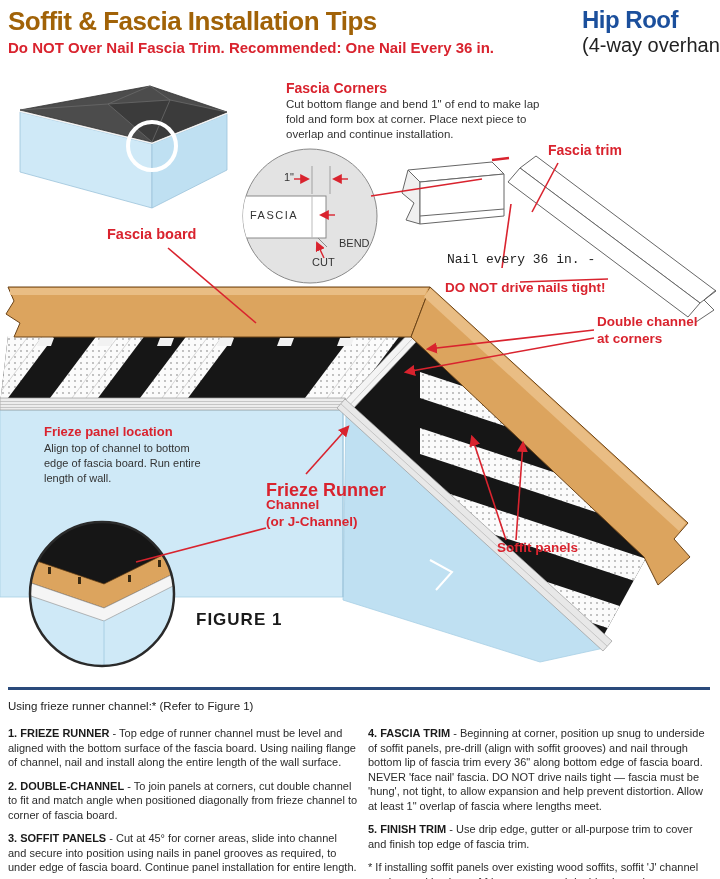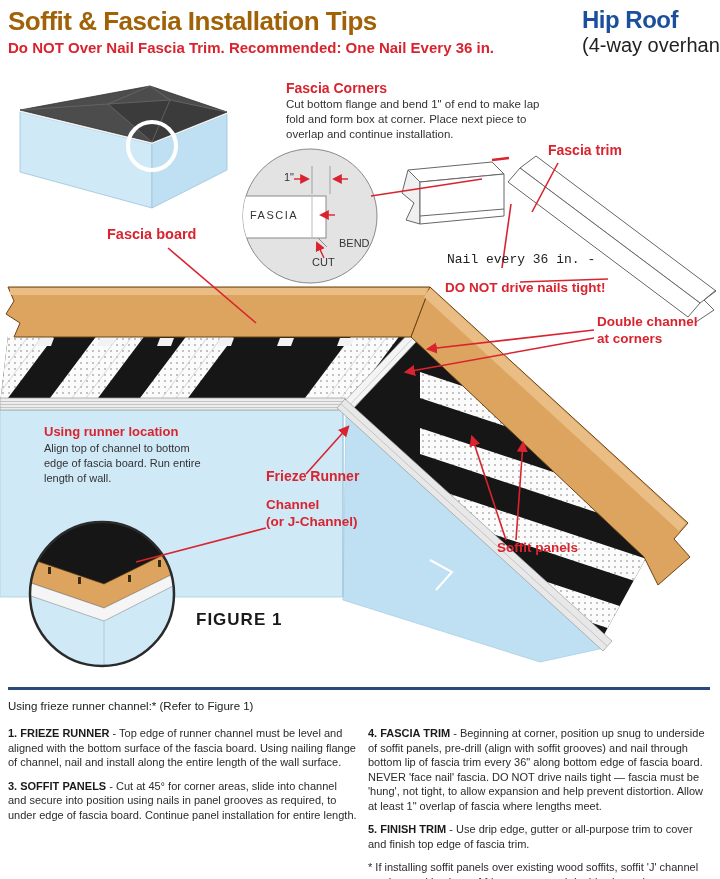--- a/index.html
+++ b/index.html
@@ -196,37 +196,38 @@
 <div class="lbl callout-title" style="left:548px;top:142px;">Fascia trim</div>
 
 <div class="lbl" style="left:447px;top:252px;font-size:13px;color:#222;font-family:Liberation Mono, monospace;">Nail every 36 in. -</div>
 <div class="lbl red" style="left:445px;top:280px;font-size:13.5px;">DO NOT drive nails tight!</div>
 
 <div class="lbl red" style="left:107px;top:226px;font-size:14.5px;">Fascia board</div>
 
 <div class="lbl red" style="left:597px;top:314px;font-size:13.5px;">Double channel</div>
 <div class="lbl red" style="left:597px;top:331px;font-size:13.5px;">at corners</div>
 
-<div class="lbl" style="left:44px;top:424px;font-size:13px;"><span class="red">Using runner location</span></div>
+<div class="lbl" style="left:44px;top:424px;font-size:13px;"><span class="red">Frieze panel location</span></div>
 <div class="lbl" style="left:44px;top:441px;width:170px;font-size:11px;color:#333;line-height:1.35;white-space:normal;">Align top of channel to bottom edge of fascia board. Run entire length of wall.</div>
 
-<div class="lbl red" style="left:266px;top:468px;font-size:14px;">Frieze Runner</div>
+<div class="lbl red" style="left:266px;top:480px;font-size:18px;">Frieze Runner</div>
 <div class="lbl red" style="left:266px;top:497px;font-size:13.5px;">Channel</div>
 <div class="lbl red" style="left:266px;top:514px;font-size:13.5px;">(or J-Channel)</div>
 
 <div class="lbl red" style="left:497px;top:540px;font-size:13.5px;">Soffit panels</div>
 
 <div class="lbl fig" style="left:196px;top:610px;">FIGURE 1</div>
 
 <div class="divider"></div>
 
 <div class="lbl" style="left:8px;top:700px;font-size:11.5px;color:#222;">Using frieze runner channel:* (Refer to Figure 1)</div>
 
 <div class="abs foot" style="left:8px;top:726px;width:350px;">
   <p><b>1. FRIEZE RUNNER</b><span> - Top edge of runner channel must be level and aligned with the bottom surface of the fascia board. Using nailing flange of channel, nail and install along the entire length of the wall surface.</span></p>
+  <p><b>2. DOUBLE-CHANNEL</b><span> - To join panels at corners, cut double channel to fit and match angle when positioned diagonally from frieze channel to corner of fascia board.</span></p>
   <p><b>3. SOFFIT PANELS</b><span> - Cut at 45° for corner areas, slide into channel and secure into position using nails in panel grooves as required, to under edge of fascia board. Continue panel installation for entire length.</span></p>
 </div>
 
 <div class="abs foot" style="left:368px;top:726px;width:346px;">
   <p><b>4. FASCIA TRIM</b><span> - Beginning at corner, position up snug to underside of soffit panels, pre-drill (align with soffit grooves) and nail through bottom lip of fascia trim every 36" along bottom edge of fascia board. NEVER 'face nail' fascia. DO NOT drive nails tight — fascia must be 'hung', not tight, to allow expansion and help prevent distortion. Allow at least 1" overlap of fascia where lengths meet.</span></p>
   <p><b>5. FINISH TRIM</b><span> - Use drip edge, gutter or all-purpose trim to cover and finish top edge of fascia trim.</span></p>
   <p>* If installing soffit panels over existing wood soffits, soffit 'J' channel can be used in place of frieze runner and double channel.</p>
 </div>
 
 </body></html>

